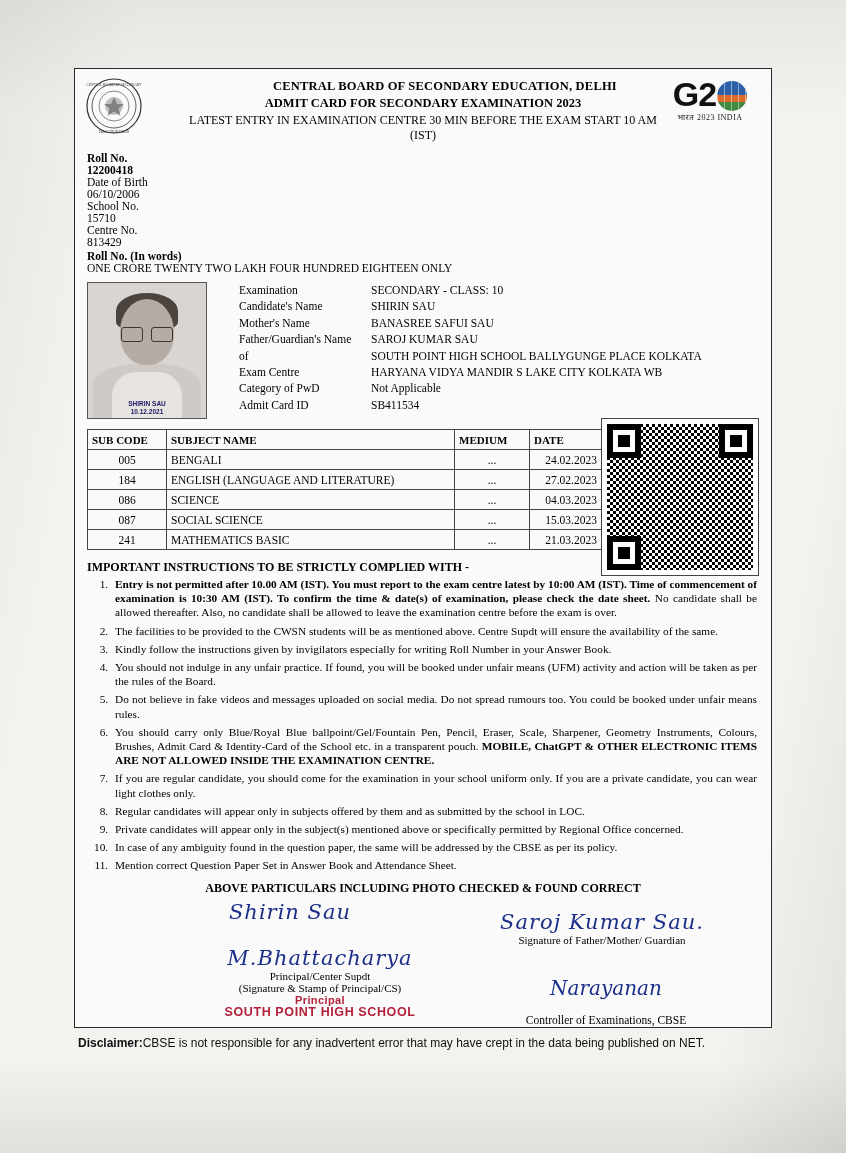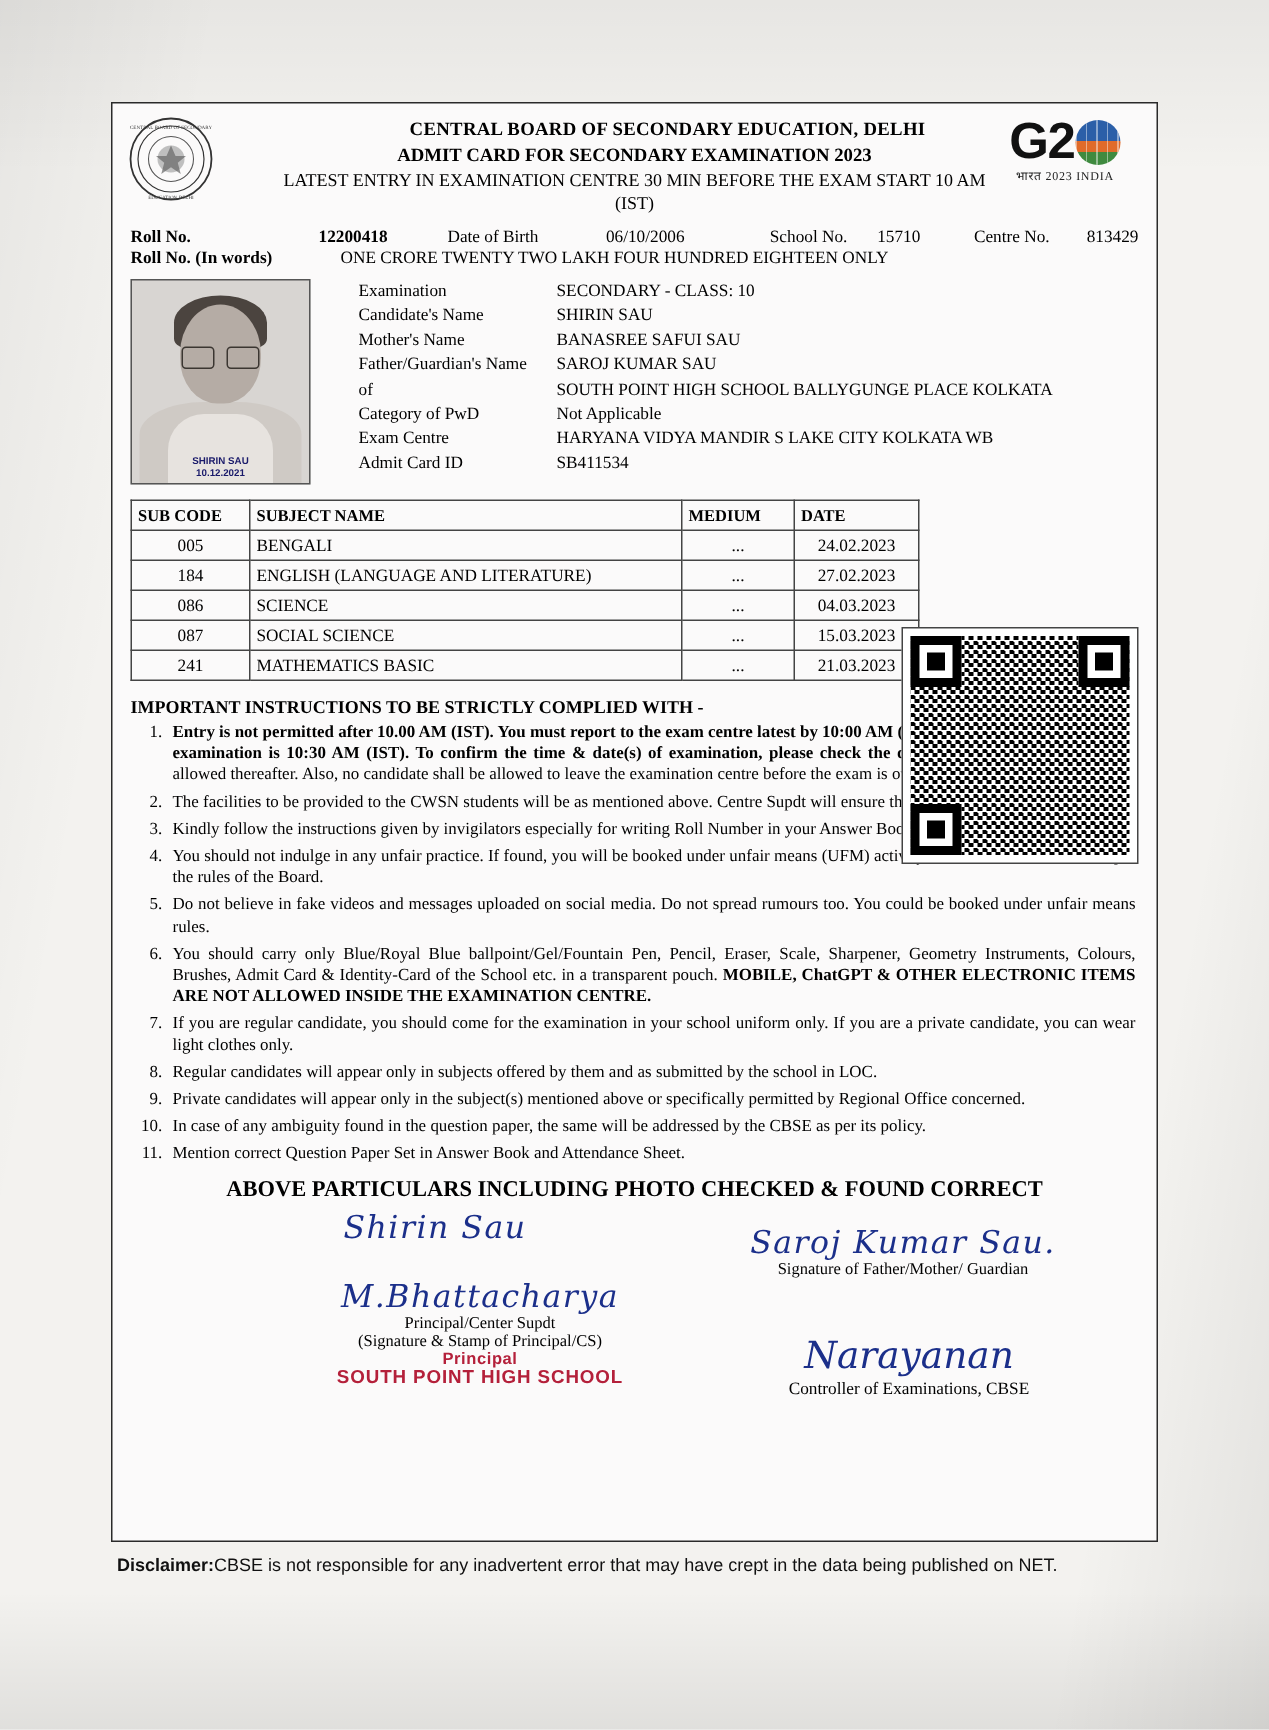--- a/index.html
+++ b/index.html
@@ -106,20 +106,21 @@
   .globe:after {
     content:"";
     position:absolute; inset:0;
     background:
       repeating-linear-gradient(90deg, rgba(255,255,255,.45) 0 1px, rgba(255,255,255,0) 1px 7px);
   }
 
   .rowline {
     font-size: 11.5px;
     padding: 0 12px;
+    flex-direction: column;
   }
   .line-roll {
     margin-top: 9px;
     display: flex;
     align-items: baseline;
   }
   .lbl-roll { width: 140px; font-weight: bold; font-size: 11.5px; }
   .val-roll { font-weight: bold; font-size: 11.5px; width: 96px; }
   .lbl2 { font-size: 11.5px; }
 
@@ -294,21 +295,21 @@
   ol.instructions > li {
     margin-bottom: 4px;
     padding-left: 4px;
     text-align: justify;
   }
   .inst-bold { font-weight: bold; }
 
   .above-particulars {
     text-align: center;
     font-weight: bold;
-    font-size: 15px;
+    font-size: 12px;
     margin-top: 8px;
   }
 
   .sign-area {
     position: relative;
     height: 128px;
     margin-top: 4px;
   }
   .sig-script {
     font-family: "DejaVu Serif", serif;
@@ -363,22 +364,22 @@
     right: 20px;
     bottom: 2px;
     width: 290px;
     text-align: center;
     font-size: 11.5px;
   }
   .ctrl-sig {
     font-family: "DejaVu Serif", serif;
     font-style: italic;
     color: #1b2f8a;
-    font-size: 25px;
-    margin-bottom: 2px;
+    font-size: 20px;
+    margin-bottom: 14px;
   }
   .disclaimer {
     position: absolute;
     left: 78px;
     top: 1036px;
     width: 700px;
     font-family: "Liberation Sans", sans-serif;
     font-size: 12px;
     color: #111;
     font-weight: bold;
@@ -463,26 +464,26 @@
         </div>
         <div class="drow">
           <div class="dlbl">Father/Guardian's Name</div>
           <div class="dval">SAROJ KUMAR SAU</div>
         </div>
         <div class="drow">
           <div class="dlbl">of</div>
           <div class="dval">SOUTH POINT HIGH SCHOOL BALLYGUNGE PLACE KOLKATA</div>
         </div>
         <div class="drow">
+          <div class="dlbl">Exam Centre</div>
+          <div class="dval">HARYANA VIDYA MANDIR S LAKE CITY KOLKATA WB</div>
+        </div>
+        <div class="drow">
           <div class="dlbl">Category of PwD</div>
           <div class="dval">Not Applicable</div>
-        </div>
-        <div class="drow">
-          <div class="dlbl">Exam Centre</div>
-          <div class="dval">HARYANA VIDYA MANDIR S LAKE CITY KOLKATA WB</div>
         </div>
         <div class="drow">
           <div class="dlbl">Admit Card ID</div>
           <div class="dval">SB411534</div>
         </div>
       </div>
     </div>
 
     <table class="subjects">
       <thead>

